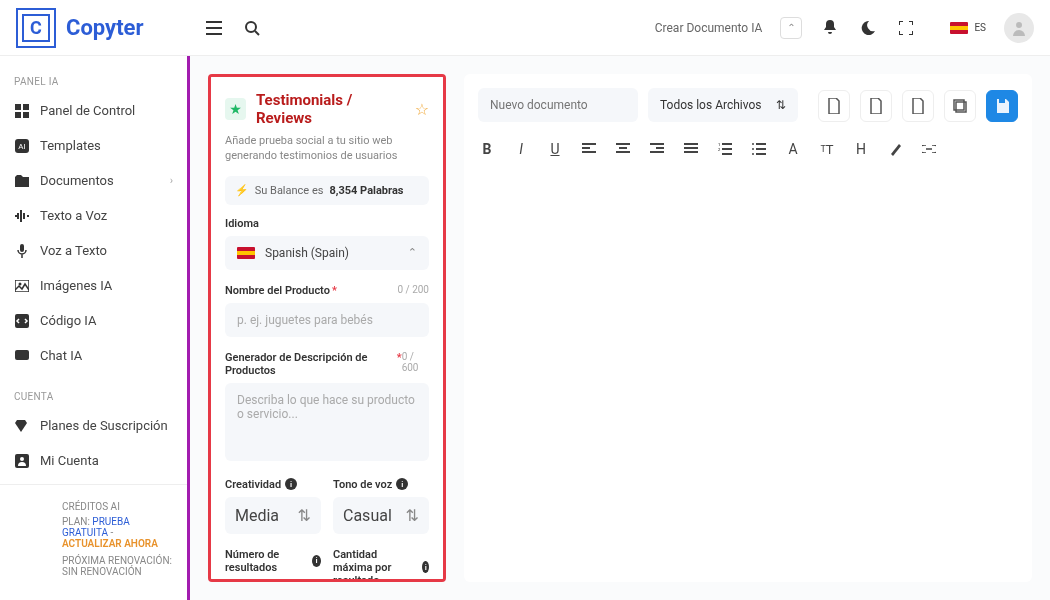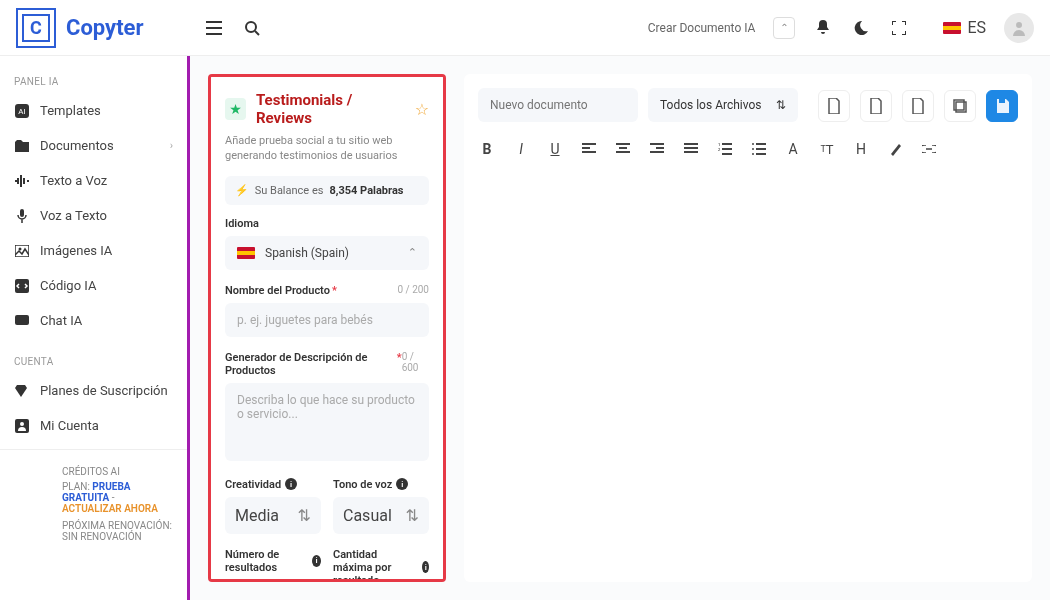--- a/index.html
+++ b/index.html
@@ -8,32 +8,32 @@
 .topbar { display: flex; align-items: center; height: 56px; padding: 0 16px; border-bottom: 1px solid #eee; }
 .logo-box { width: 40px; height: 40px; border: 2px solid #2c5dd6; display: flex; align-items: center; justify-content: center; margin-right: 10px; }
 .logo-inner { width: 28px; height: 28px; border: 2px solid #2c5dd6; display: flex; align-items: center; justify-content: center; font-weight: 700; color: #2c5dd6; font-size: 18px; }
 .brand { font-size: 22px; font-weight: 700; color: #2c5dd6; }
 .topbar-left { display: flex; align-items: center; gap: 18px; margin-left: 60px; }
 .top-icon { width: 20px; height: 20px; display: flex; align-items: center; justify-content: center; cursor: pointer; color: #333; }
 .topbar-right { margin-left: auto; display: flex; align-items: center; gap: 18px; }
 .create-doc { font-size: 12px; color: #666; }
 .chevron-box { width: 22px; height: 22px; border: 1px solid #ddd; border-radius: 4px; display: flex; align-items: center; justify-content: center; font-size: 10px; color: #888; }
 .flag { display: inline-block; width: 18px; height: 12px; background: linear-gradient(to bottom, #c8102e 33%, #ffc400 33% 66%, #c8102e 66%); border-radius: 1px; }
-.lang-es { display: flex; align-items: center; gap: 6px; font-size: 16px; color: #444; padding-left: 16px; }
+.lang-es { display: flex; align-items: center; gap: 6px; font-size: 10px; color: #444; padding-left: 16px; }
 .avatar { width: 30px; height: 30px; background: #e8e8e8; border-radius: 50%; display:flex; align-items:center; justify-content:center; }
 .main { display: flex; flex: 1; overflow: hidden; }
 .sidebar { width: 190px; padding: 14px 0; overflow-y: auto; border-right: 3px solid #a21caf; }
 .side-section { font-size: 10px; color: #999; padding: 6px 14px; letter-spacing: 0.3px; }
 .side-item { display: flex; align-items: center; padding: 10px 14px; font-size: 13px; color: #444; cursor: pointer; gap: 10px; }
 .side-ic { width: 16px; display:flex; align-items:center; justify-content:center; }
 .side-chev { margin-left: auto; color: #aaa; font-size: 11px; }
 .side-divider { border-top: 1px solid #eee; margin: 6px 0; }
 .credits-box { padding: 10px 14px; font-size: 10px; color: #888; margin-left: 48px; }
 .credits-box .plan { margin-top: 4px; }
-.plan-free { color: #2c5dd6; font-weight:700; }
+.plan-free { color: #2c5dd6; font-weight:400; }
 .upgrade { color: #e8922b; font-weight:600; }
 .renov { margin-top: 6px; color:#888; }
 .content { flex: 1; display: flex; padding: 18px; gap: 18px; overflow: hidden; background:#fafbfc; }
 .form-panel { width: 260px; padding: 14px; border: 3px solid #e63946; border-radius: 4px; background:#fff; overflow-y: auto; }
 .fp-head { display: flex; align-items: center; gap: 10px; margin-bottom: 6px; }
 .star-badge { width: 22px; height: 22px; background: #e6f7ef; border-radius: 4px; display:flex; align-items:center; justify-content:center; color:#1fb866; font-size:14px;}
 .fp-title { font-weight: 700; font-size: 15px; color:#b91c1c;}
 .fav-star { margin-left: auto; color: #f0a93b; font-size:16px; }
 .fp-desc { font-size: 11px; color: #888; margin-bottom: 12px; line-height:1.4; }
 .balance { background: #f5f7fa; padding: 8px 10px; border-radius: 6px; font-size: 11px; color: #666; margin-bottom: 12px; display:flex; align-items:center; gap:6px;}
@@ -120,20 +120,31 @@
       </div>
     </div>
   </div>
 
   <div class="main">
     <div class="sidebar">
       <div class="side-section">PANEL IA</div>
       <div class="side-item">
         <span class="side-ic">
             <svg width="14" height="14" viewBox="0 0 14 14">
+              <rect width="6" height="6" fill="#333"></rect>
+              <rect x="8" width="6" height="6" fill="#333"></rect>
+              <rect y="8" width="6" height="6" fill="#333"></rect>
+              <rect x="8" y="8" width="6" height="6" fill="#333"></rect>
+            </svg>
+          </span>
+        <span>Panel de Control</span>
+      </div>
+      <div class="side-item">
+        <span class="side-ic">
+            <svg width="14" height="14" viewBox="0 0 14 14">
               <rect width="14" height="14" rx="3" fill="#333"></rect>
               <text x="7" y="10" text-anchor="middle" font-size="8" fill="#fff">AI</text>
             </svg>
           </span>
         <span>Templates</span>
       </div>
       <div class="side-item">
         <span class="side-ic">
             <svg width="14" height="12" viewBox="0 0 14 12">
               <path d="M0 2l2-2h4l2 2h6v10H0z" fill="#333"></path>

